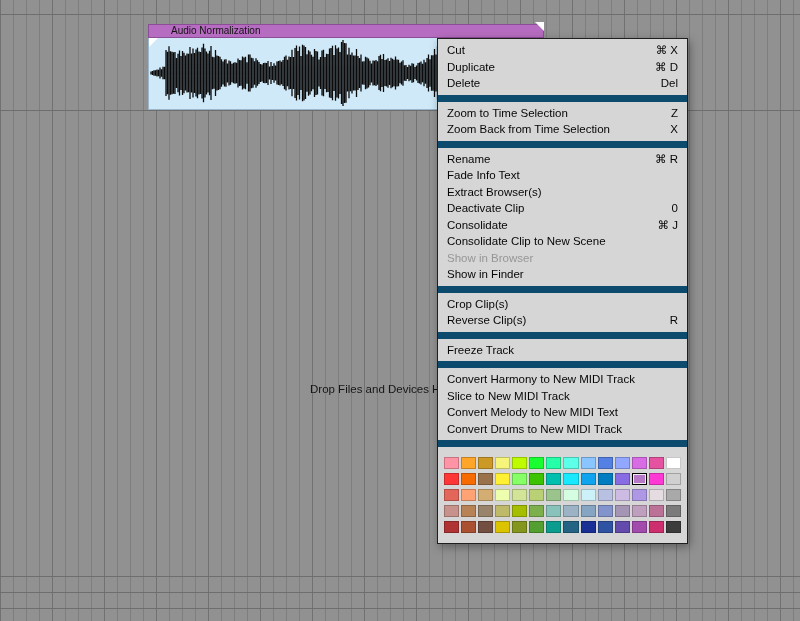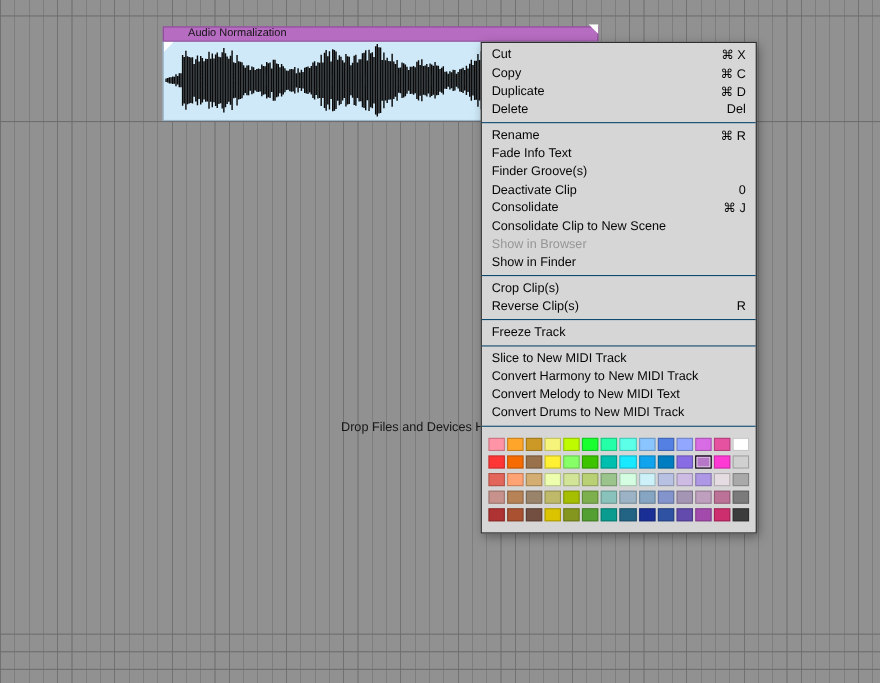--- a/index.html
+++ b/index.html
@@ -36,21 +36,21 @@
   .fade-left{left:0;}
   .fade-right{right:0;}
   .end-marker{position:absolute;left:535px;top:22px;width:9px;height:9px;}
   
   .menu{
     position:absolute;left:437px;top:38px;width:251px;box-sizing:border-box;
     background:#d6d6d6;border:1px solid #1e1e1e;
     box-shadow:2px 3px 9px rgba(0,0,0,0.35);
     z-index:10;
   }
-  .menu-group{padding:3px 0;border-bottom:1px solid #0c4a6e;}
+  .menu-group{padding:3px 0;border-bottom:7px solid #0c4a6e;}
   .menu-group:last-child{border-bottom:none;}
   .menu-item{
     display:flex;justify-content:space-between;align-items:center;
     height:16.5px;padding:0 9px;font-size:11.5px;color:#060606;
     cursor:default;white-space:nowrap;
   }
   .menu-item .sc{margin-left:14px;color:#060606;}
   .menu-item.disabled,.menu-item.disabled .sc{color:#969696;}
   
   .palette{
@@ -99,42 +99,48 @@
     <polygon points="0,0 9,0 9,9" fill="#ffffff"></polygon>
   </svg>
 
 <div class="menu" id="context-menu" style="background: rgb(214, 214, 214);">
     <div class="menu-group">
       <div class="menu-item">
         <span class="lbl">Cut</span>
         <span class="sc">⌘ X</span>
       </div>
       <div class="menu-item">
-        <span class="lbl">Copy</span>
-        <span class="sc">⌘ C</span>
-      </div>
-      <div class="menu-item">
         <span class="lbl">Duplicate</span>
         <span class="sc">⌘ D</span>
       </div>
       <div class="menu-item">
         <span class="lbl">Delete</span>
         <span class="sc">Del</span>
       </div>
     </div>
     <div class="menu-group">
       <div class="menu-item">
+        <span class="lbl">Zoom to Time Selection</span>
+        <span class="sc">Z</span>
+      </div>
+      <div class="menu-item">
+        <span class="lbl">Zoom Back from Time Selection</span>
+        <span class="sc">X</span>
+      </div>
+    </div>
+    <div class="menu-group">
+      <div class="menu-item">
         <span class="lbl">Rename</span>
         <span class="sc">⌘ R</span>
       </div>
       <div class="menu-item">
         <span class="lbl">Fade Info Text</span>
       </div>
       <div class="menu-item">
-        <span class="lbl">Finder Groove(s)</span>
+        <span class="lbl">Extract Browser(s)</span>
       </div>
       <div class="menu-item">
         <span class="lbl">Deactivate Clip</span>
         <span class="sc">0</span>
       </div>
       <div class="menu-item">
         <span class="lbl">Consolidate</span>
         <span class="sc">⌘ J</span>
       </div>
       <div class="menu-item">
@@ -156,24 +162,24 @@
         <span class="sc">R</span>
       </div>
     </div>
     <div class="menu-group">
       <div class="menu-item">
         <span class="lbl">Freeze Track</span>
       </div>
     </div>
     <div class="menu-group">
       <div class="menu-item">
+        <span class="lbl">Convert Harmony to New MIDI Track</span>
+      </div>
+      <div class="menu-item">
         <span class="lbl">Slice to New MIDI Track</span>
-      </div>
-      <div class="menu-item">
-        <span class="lbl">Convert Harmony to New MIDI Track</span>
       </div>
       <div class="menu-item">
         <span class="lbl">Convert Melody to New MIDI Text</span>
       </div>
       <div class="menu-item">
         <span class="lbl">Convert Drums to New MIDI Track</span>
       </div>
     </div>
     <div class="menu-group">
       <div class="palette">

